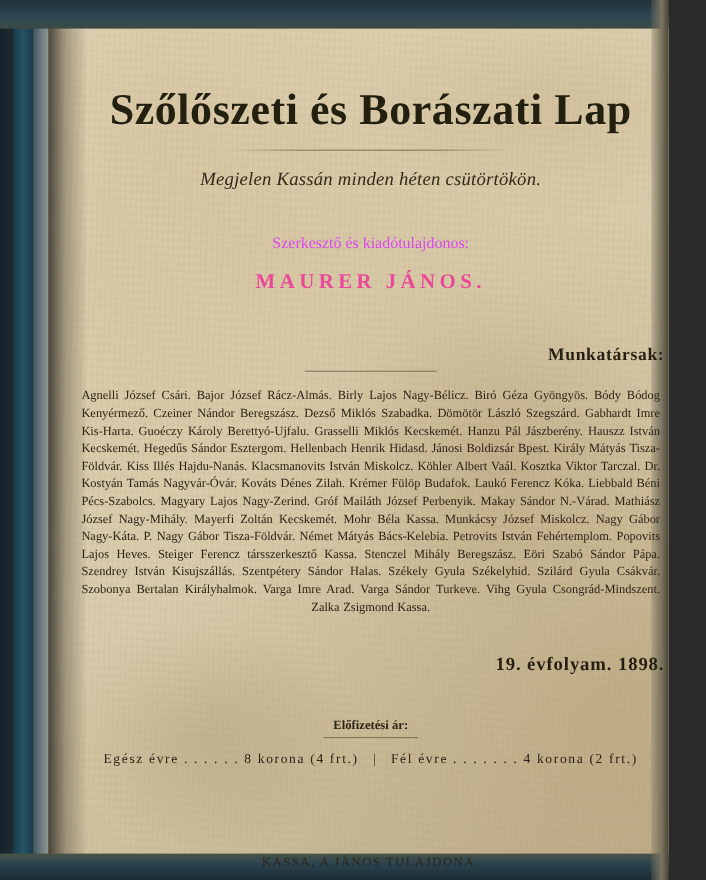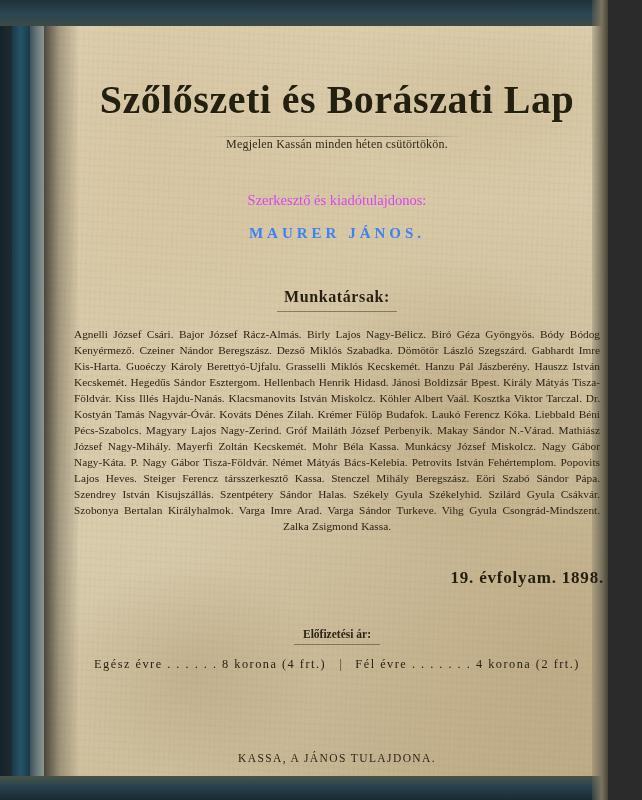--- a/index.html
+++ b/index.html
@@ -132,42 +132,45 @@
     line-height: 1.1;
     text-shadow: 0 1px 0 rgba(255,255,255,0.18);
   }
   .rule-under-title {
     width: 250px;
     height: 1px;
     background: linear-gradient(90deg, rgba(60,50,30,0) 0%, rgba(60,50,30,0.55) 25%, rgba(60,50,30,0.55) 75%, rgba(60,50,30,0) 100%);
     margin: 14px auto 0 auto;
   }
   .subtitle {
-    font-size: 12px;
+    font-size: 17px;
+    margin-top: 16px;
     color: #31291a;
     letter-spacing: 0.2px;
+    font-style: italic;
   }
   .editor-label {
     font-size: 14.5px;
     margin-top: 40px;
     color: #d946ef;
   }
   .editor-name {
-    font-size: 15px;
+    font-size: 19px;
     letter-spacing: 4px;
     margin-top: 16px;
-    color: #3b82f6;
+    color: #ec4899;
     font-weight: bold;
   }
   .contrib-heading {
     font-size: 16px;
     font-weight: bold;
     margin-top: 46px;
     letter-spacing: 0.6px;
     color: #271f12;
+    text-align: right;
   }
   .contrib-rule {
     width: 120px;
     height: 1px;
     background: rgba(60,50,30,0.5);
     margin: 5px auto 0 auto;
   }
   .contrib-body {
     margin-top: 14px;
     font-size: 11.3px;

